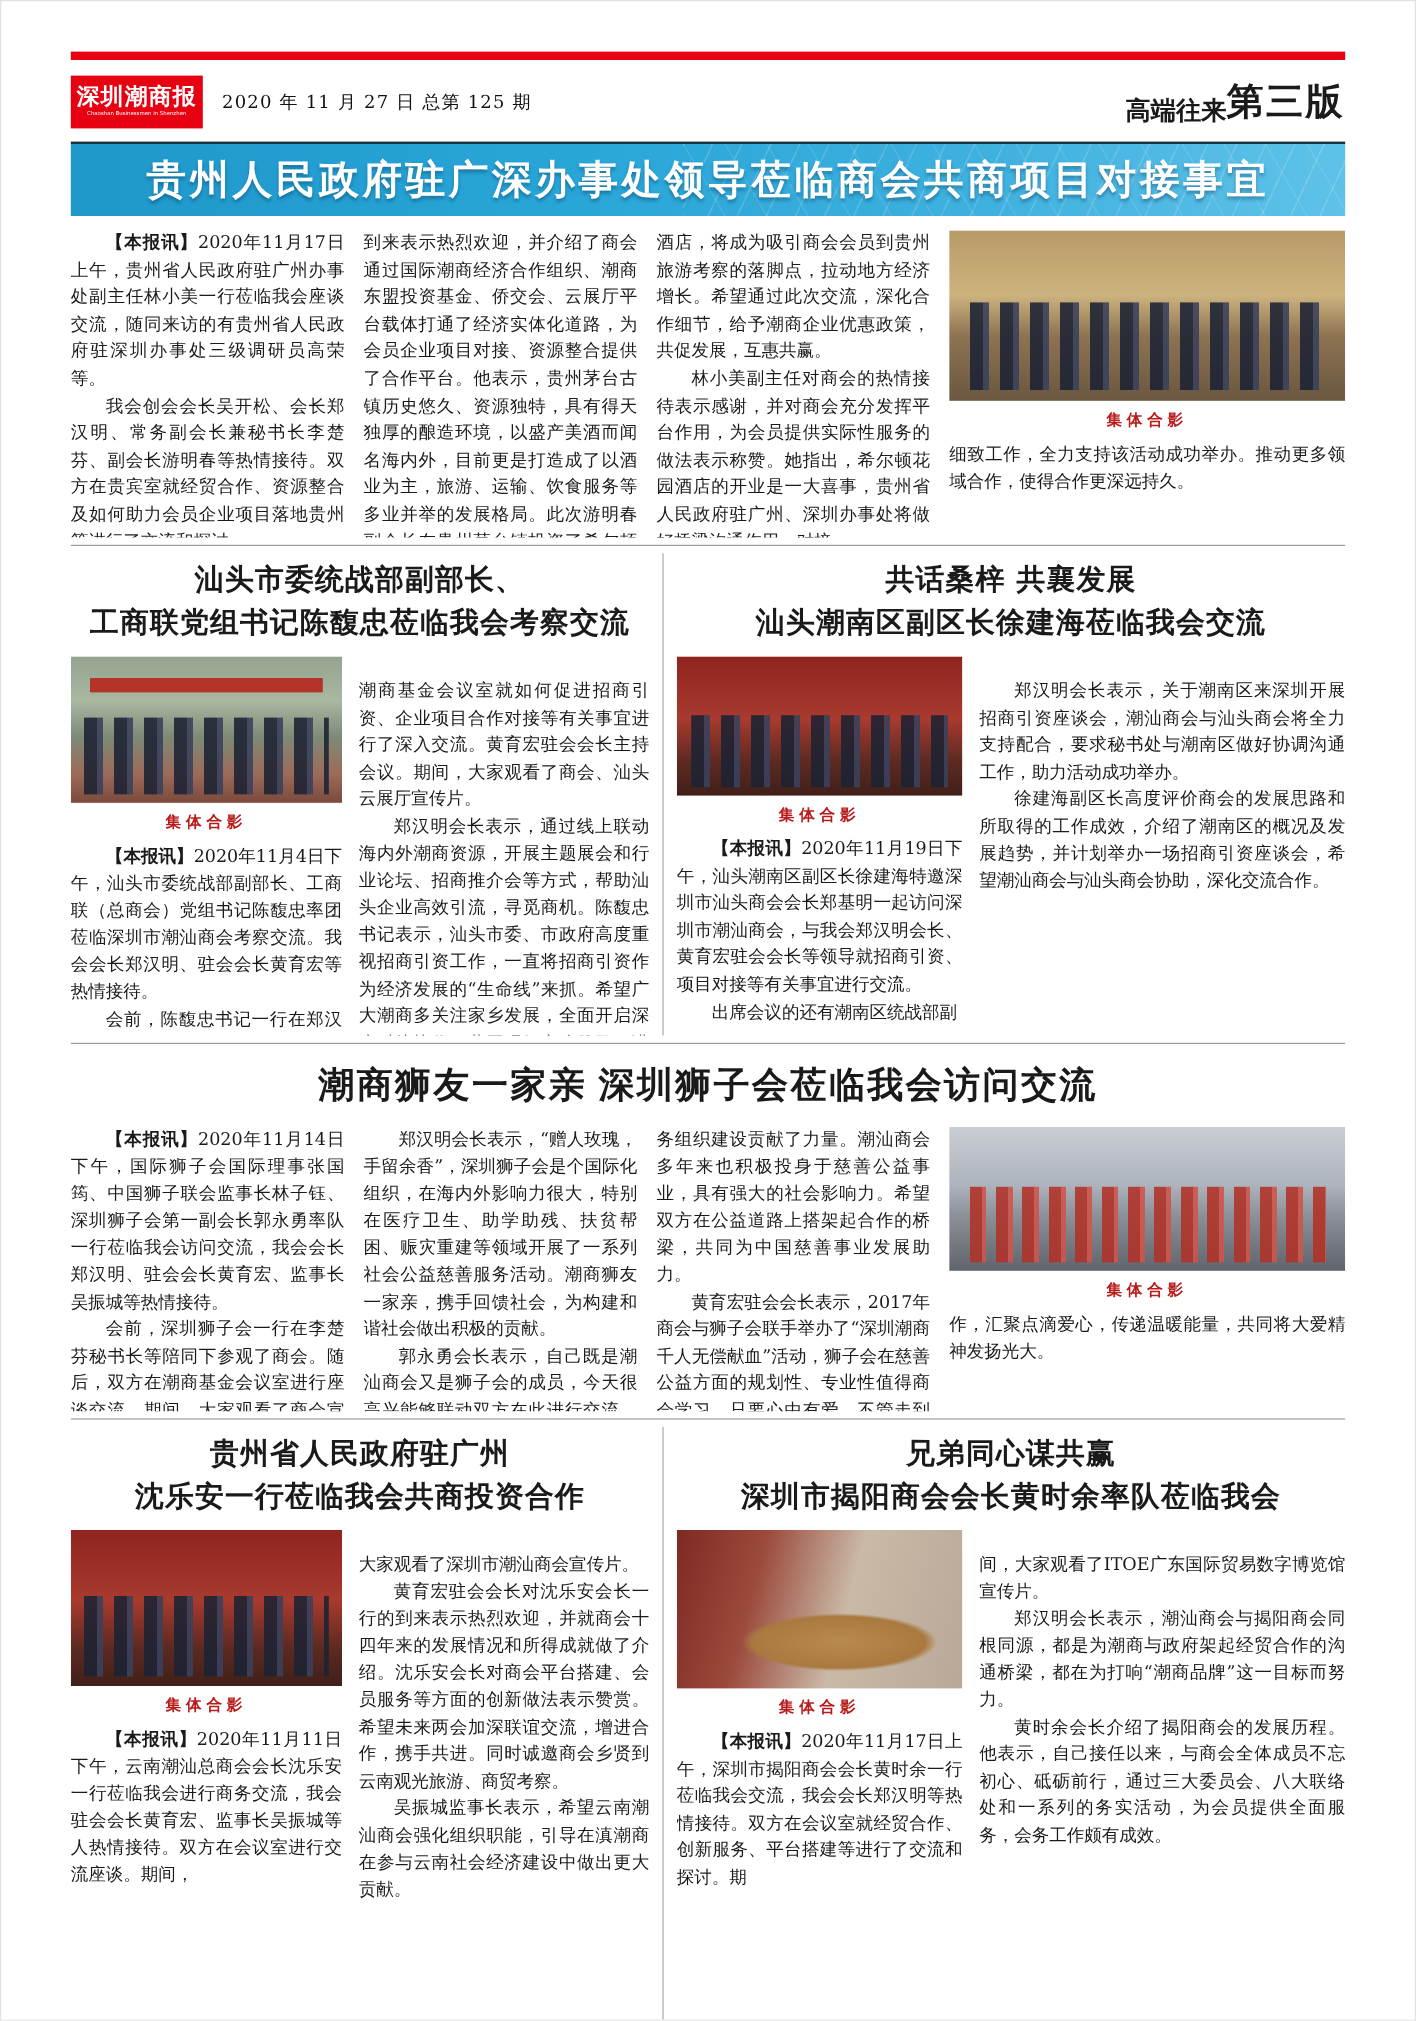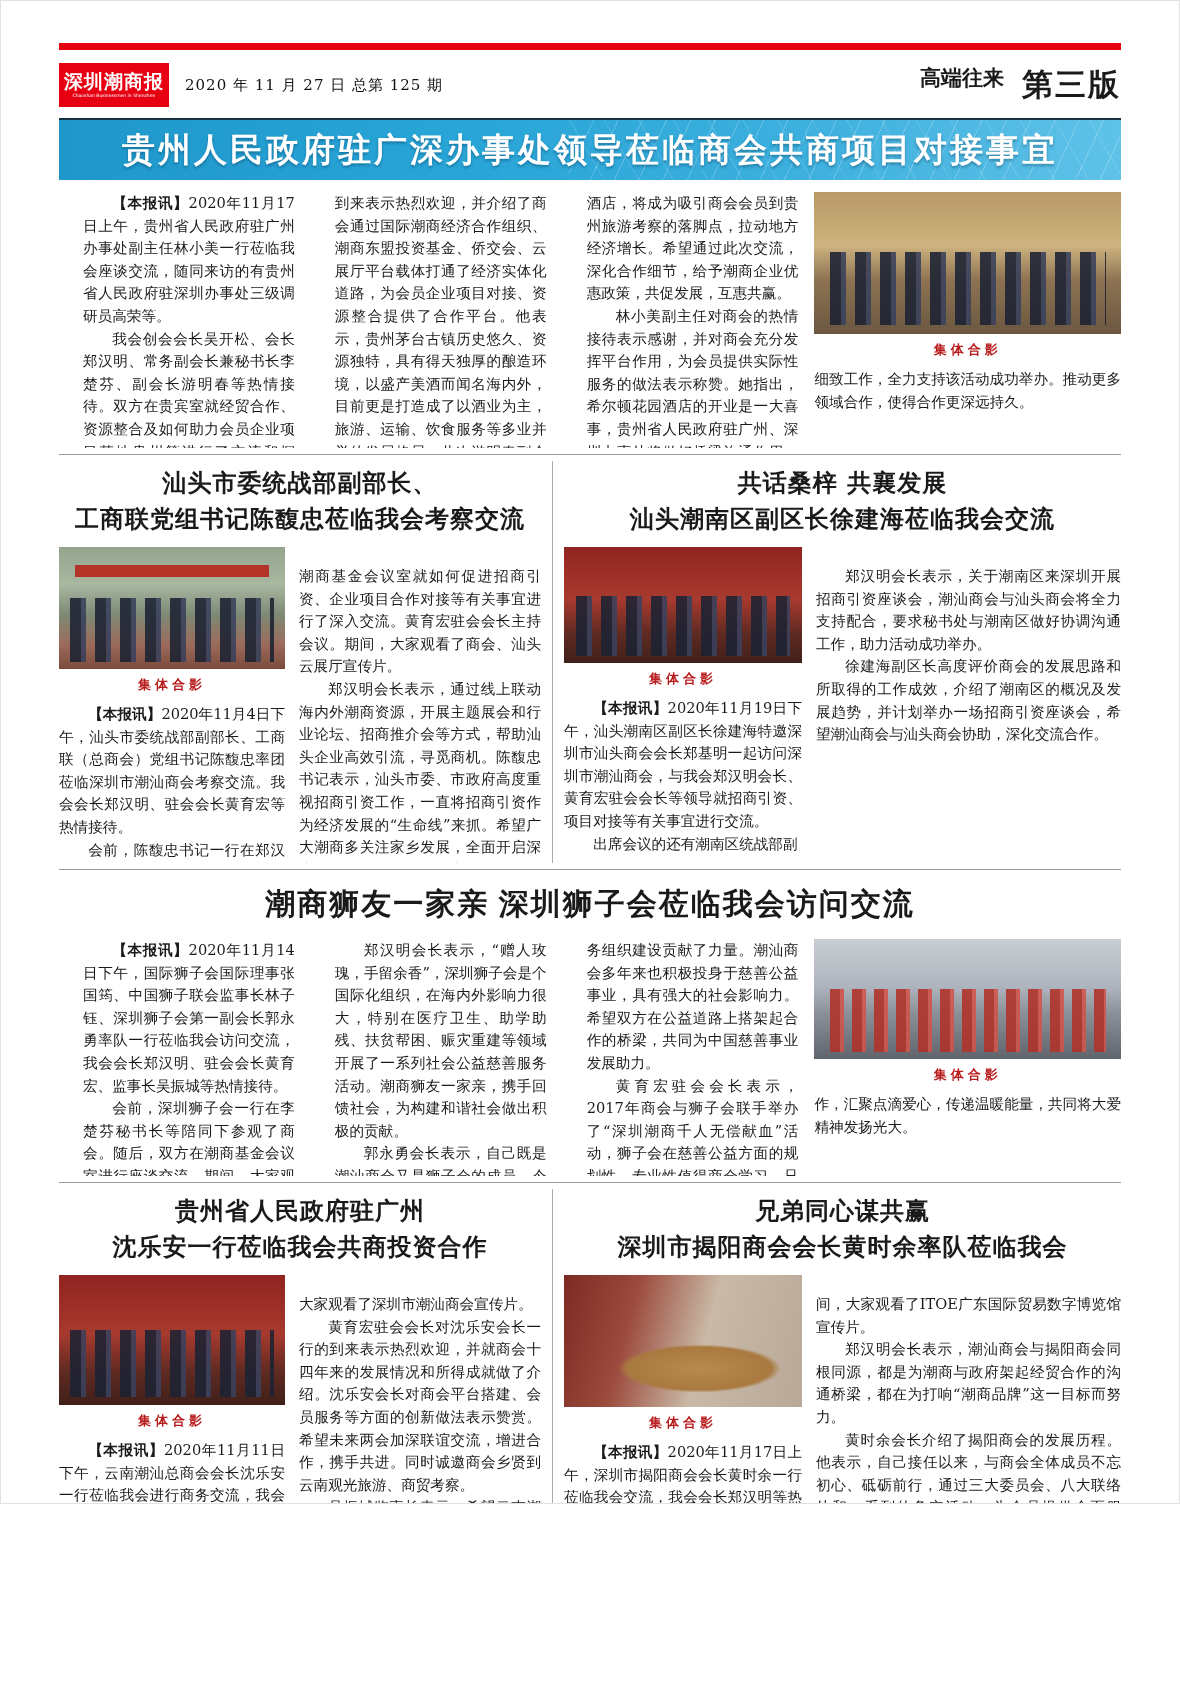--- a/index.html
+++ b/index.html
@@ -1,35 +1,35 @@
 <!DOCTYPE html>
 <html lang="zh"><head>
 <meta charset="utf-8">
 <style>
   html,body { margin:0; padding:0; background:#ffffff; }
   body { width:1180px; height:1684px; overflow:hidden; }
   * { box-sizing:border-box; }
   .page {
-    width:1180px; height:1504px; background:#fff;
+    width:1180px; height:1684px; background:#fff;
     padding:42px 58px 0 58px; overflow:hidden; position:relative;
     font-family:"DejaVu Serif","Liberation Serif",serif; color:#1a1a1a;
     border:1px solid #e2e2e2;
   }
   
   .top-rule { height:7px; background:#e60012; margin-bottom:12px; }
   .masthead { display:flex; align-items:center; height:46px; margin-bottom:10px; }
   .logo {
     background:#e60012; color:#fff; width:110px; height:44px;
     display:flex; flex-direction:column; align-items:center; justify-content:center;
     font-family:"DejaVu Sans","Liberation Sans",sans-serif;
   }
   .logo .t { font-size:19px; font-weight:900; letter-spacing:1px; line-height:1.1; }
   .logo .s { font-size:5px; line-height:1.4; white-space:nowrap; transform:scale(.9); }
   .date { margin-left:16px; font-size:15px; letter-spacing:1px; color:#111; }
-  .head-right { margin-left:auto; display:flex; align-items:flex-start; gap:18px;
+  .head-right { margin-left:auto; display:flex; align-items:flex-end; 
     font-family:Liberation Serif, serif; }
   .sec-name { font-size:21px; font-weight:900; }
   .page-no { font-size:31px; font-weight:900; letter-spacing:2px; }
   
   .banner {
     height:62px; margin-bottom:12px; position:relative; overflow:hidden;
     display:flex; align-items:center; justify-content:center;
     background:linear-gradient(90deg,#1f97cb 0%,#29a6d8 40%,#3db0de 70%,#5fc2e8 100%);
     border-top:2px solid #16343f;
   }
@@ -40,21 +40,21 @@
       repeating-linear-gradient(60deg, rgba(255,255,255,.22) 0 1px, transparent 1px 30px),
       radial-gradient(circle at 70% 30%, rgba(255,255,255,.5) 0 2px, transparent 3px);
   }
   .banner .txt {
     position:relative; color:#fff; font-family:"DejaVu Sans","Liberation Sans",sans-serif;
     font-weight:700; font-size:33px; letter-spacing:3px; white-space:nowrap;
     text-shadow:0 2px 3px rgba(0,50,80,.4);
   }
   
   .cols { display:flex; column-gap:16px; }
-  .c { width:228px; overflow:hidden;margin-left:24px; }
+  .c { width:228px; overflow:hidden; }
   .cw { width:330px; overflow:hidden; }
   p.p { margin:0; font-size:14.6px; line-height:22.6px; text-align:justify; }
   .ind { text-indent:2em; }
   .lead { font-family:"DejaVu Sans","Liberation Sans",sans-serif; font-weight:bold; }
   .cap { text-align:center; font-size:13px; letter-spacing:4px; margin:7px 0 9px 0;
          font-weight:600; color:#b91c1c; }
   .hr { height:1px; background:#9c9c9c; margin:6px 0; }
   .vsep { width:1px; background:#aaa; margin:0 11px; }
   
   .h-mid { font-family:"DejaVu Sans","Liberation Sans",sans-serif; font-weight:900;

